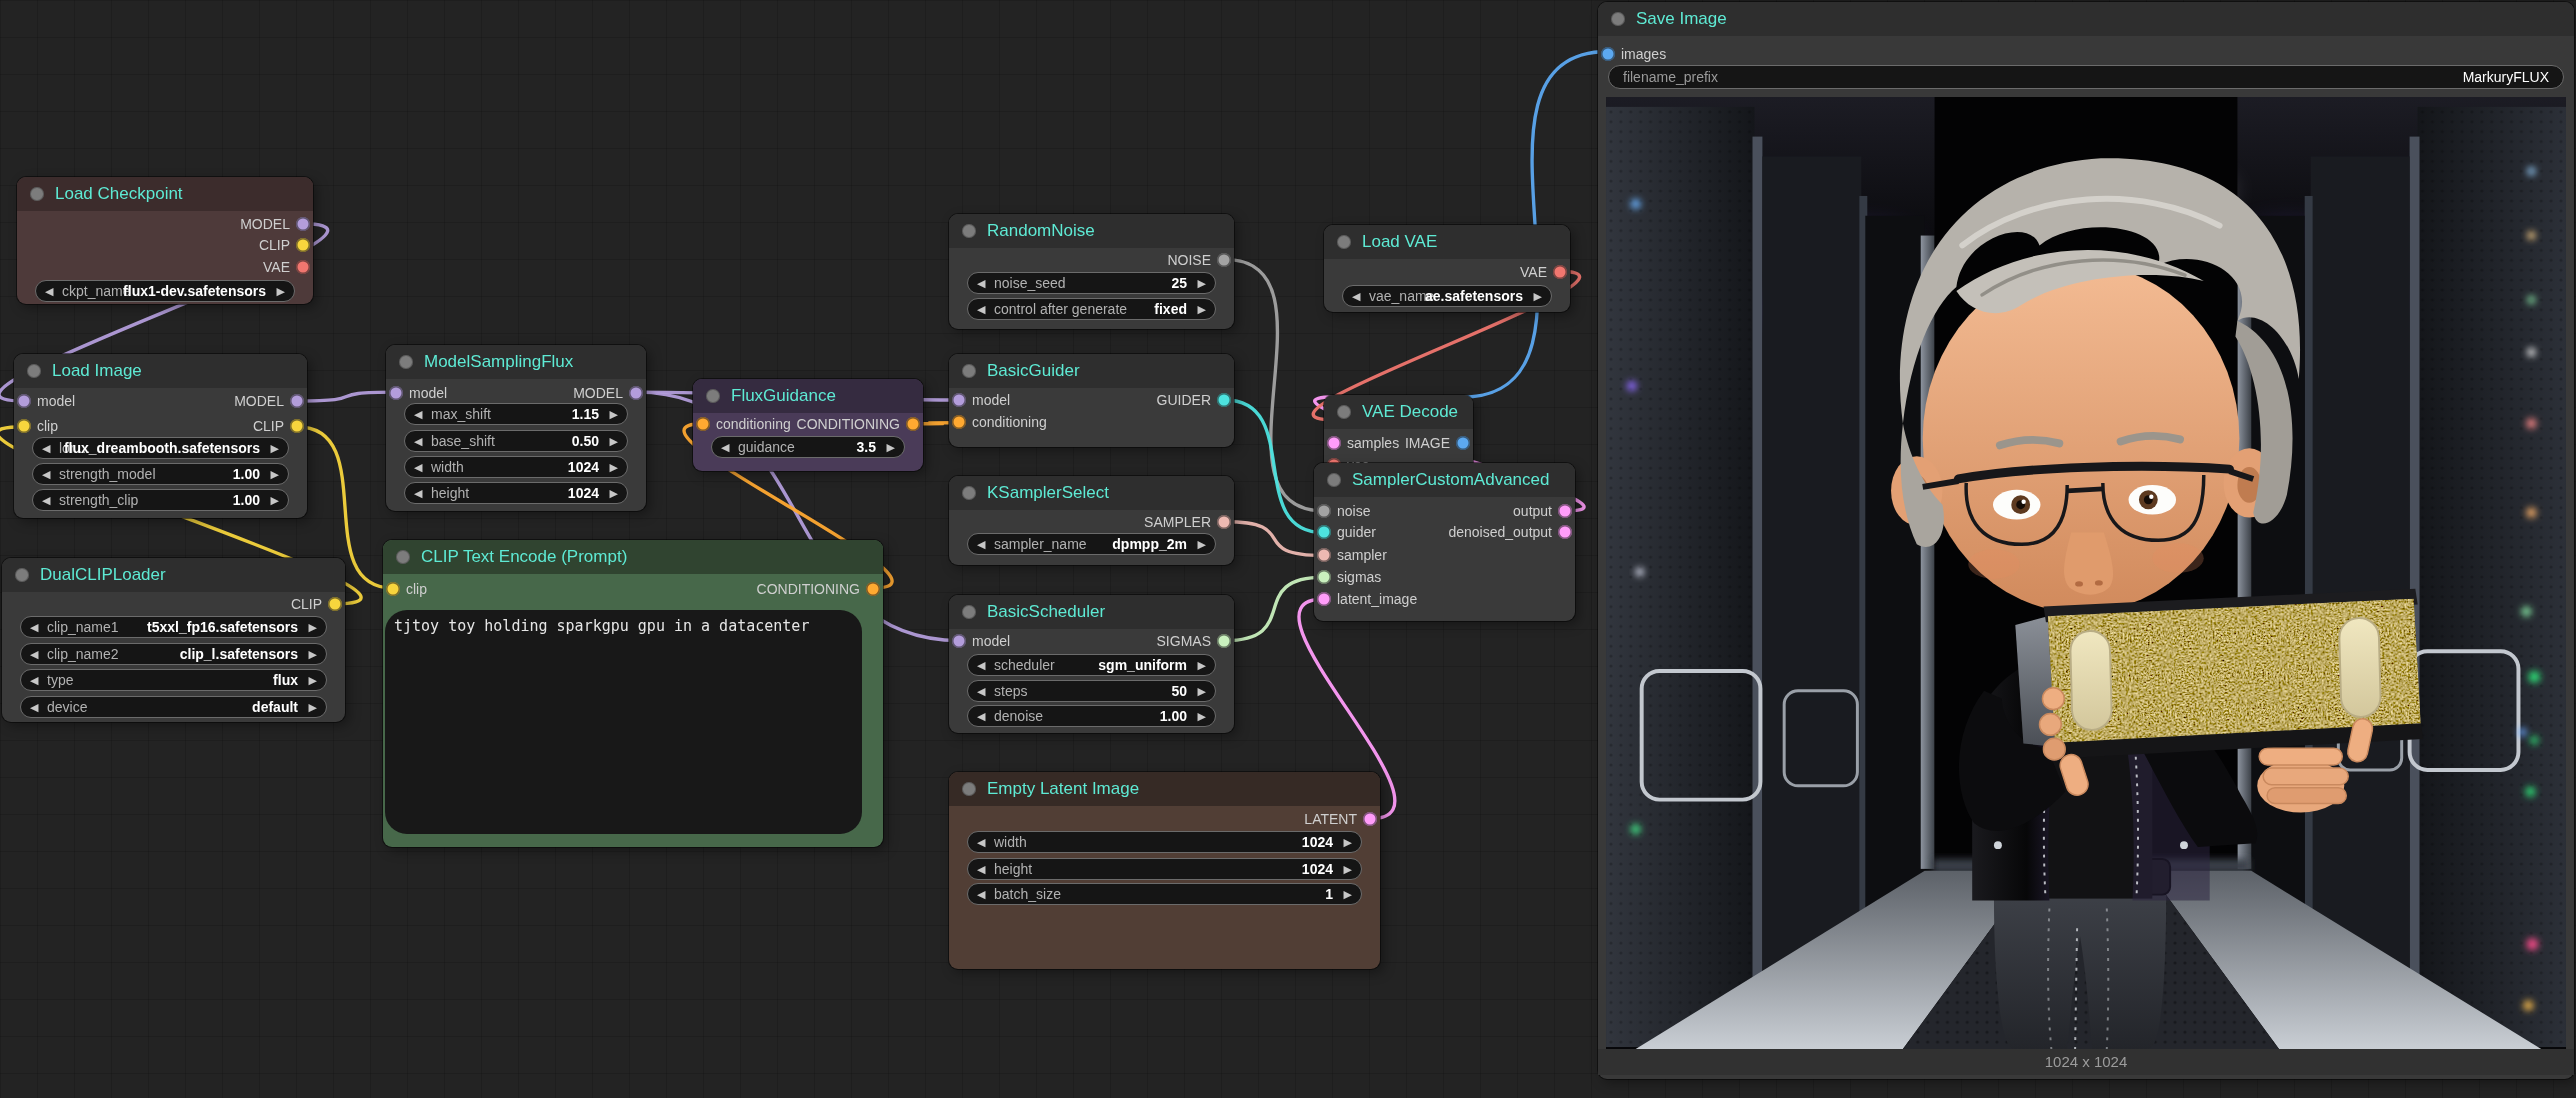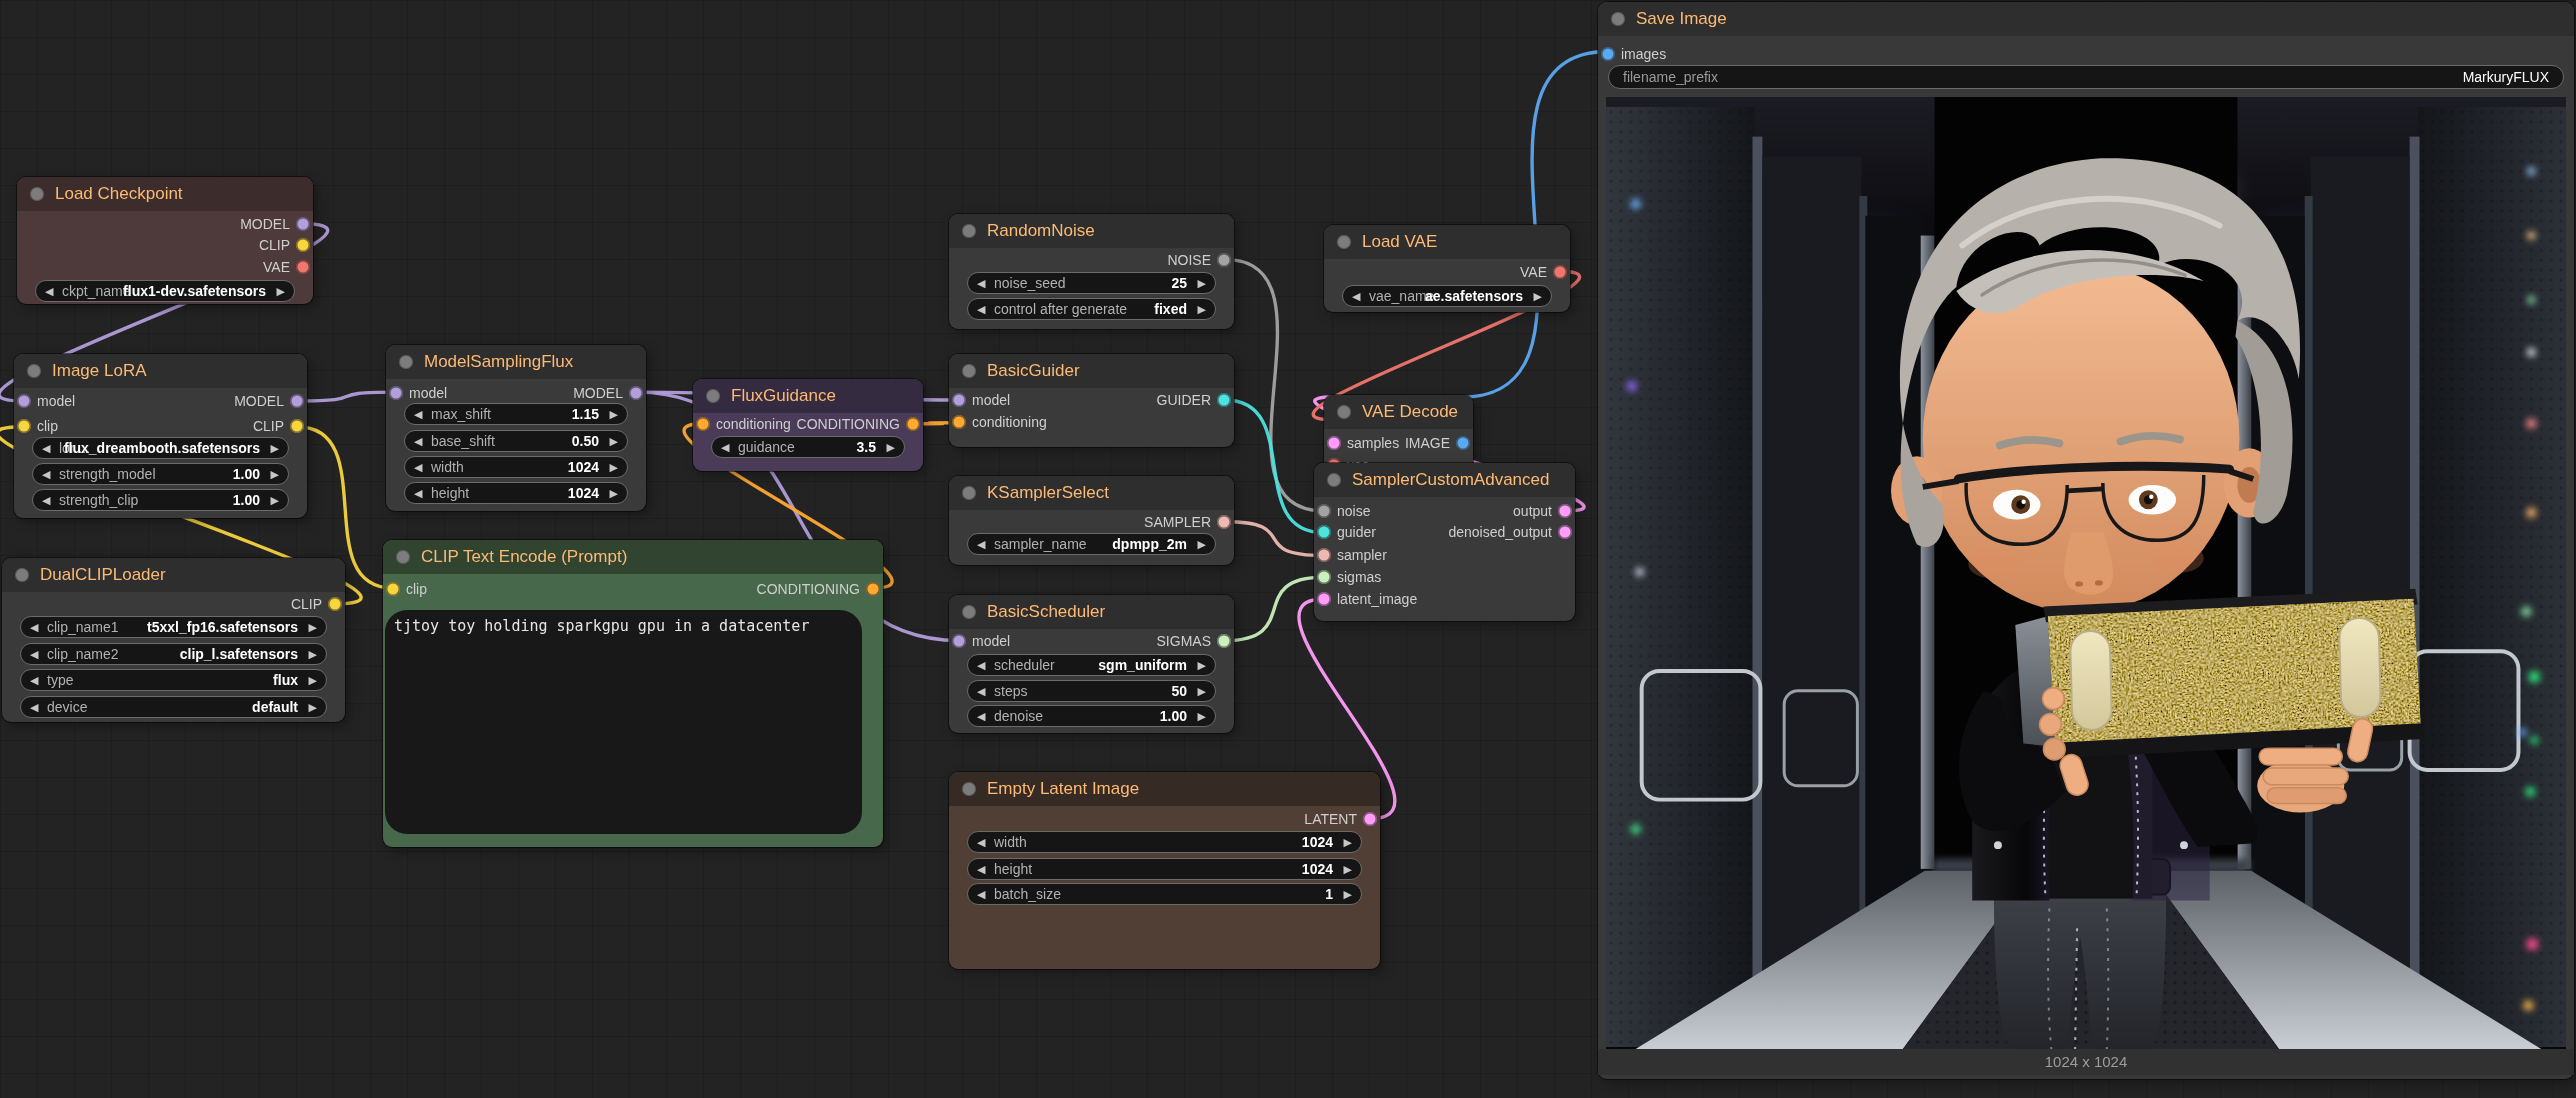--- a/index.html
+++ b/index.html
@@ -7,21 +7,21 @@
   .canvas{position:relative;width:2576px;height:1099px;background-color:#232323;
     background-image:linear-gradient(rgba(0,0,0,.13) 1px,transparent 1px),
       linear-gradient(90deg,rgba(0,0,0,.13) 1px,transparent 1px);
     background-size:37px 37px;}
   #wires{position:absolute;left:0;top:0;z-index:1;pointer-events:none;}
   .node{position:absolute;z-index:2;border-radius:9px;
     box-shadow:0 0 0 1px rgba(0,0,0,.5),4px 4px 12px rgba(0,0,0,.35);}
   .nheader{position:absolute;left:0;top:0;right:0;height:34px;border-radius:9px 9px 0 0;}
   .cdot{position:absolute;left:13px;top:10px;width:14px;height:14px;border-radius:50%;
     background:#7c7c7c;box-shadow:inset 0 0 0 1px rgba(0,0,0,.25);}
-  .ntitle{position:absolute;left:38px;top:0;line-height:34px;font-size:17px;color:#fdba74;white-space:nowrap;}
+  .ntitle{position:absolute;left:38px;top:0;line-height:34px;font-size:17px;color:#5eead4;white-space:nowrap;}
   .slot{position:absolute;left:0;right:0;height:22px;}
   .pdot{position:absolute;top:4px;width:14px;height:14px;border-radius:50%;
     box-shadow:inset 0 0 0 1.5px rgba(25,25,25,.55);}
   .pdot.in{left:3px;} .pdot.out{right:3px;}
   .slabel{position:absolute;top:0;line-height:22px;font-size:14px;color:#cfcfcf;white-space:nowrap;}
   .slabel.in{left:23px;} .slabel.out{right:23px;}
   .widget{position:absolute;left:18px;right:18px;height:22px;border-radius:11px;
     background:#151515;border:1px solid #6b6b6b;box-sizing:border-box;font-size:14px;}
   .warrow{position:absolute;top:0;line-height:20px;font-size:11px;color:#c7c7c7;}
   .warrow.l{left:9px;} .warrow.r{right:9px;}
@@ -79,21 +79,21 @@
         <div class="widget" style="top: 103px;">
           <span class="warrow l">◀</span>
           <span class="warrow r">▶</span>
           <span class="wlabel">ckpt_name</span>
           <span class="wvalue">flux1-dev.safetensors</span>
         </div>
       </div>
       <div class="node" style="left: 14px; top: 354px; width: 293px; height: 164px; background: rgb(58, 58, 58);">
         <div class="nheader" style="background: rgb(46, 46, 46);">
           <span class="cdot"></span>
-          <span class="ntitle">Image LoRA</span>
+          <span class="ntitle">Load Image</span>
         </div>
         <div class="slot" style="top: 36px;">
           <span class="pdot in" style="background: rgb(179, 157, 219);"></span>
           <span class="slabel in">model</span>
         </div>
         <div class="slot" style="top: 61px;">
           <span class="pdot in" style="background: rgb(247, 213, 61);"></span>
           <span class="slabel in">clip</span>
         </div>
         <div class="slot" style="top: 36px;">

